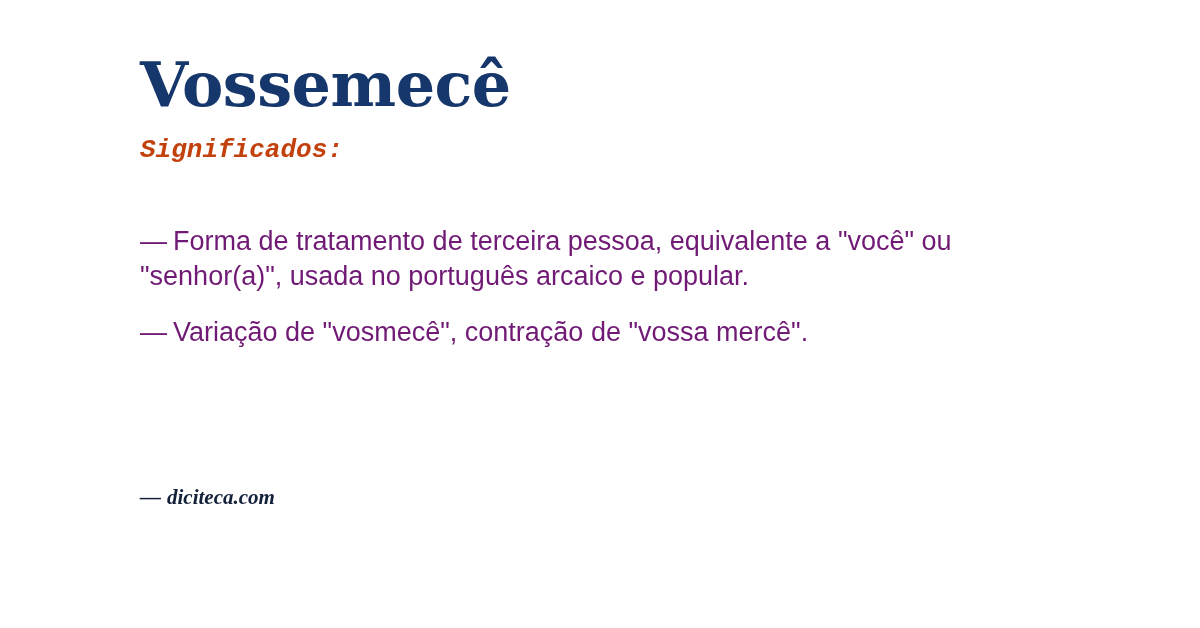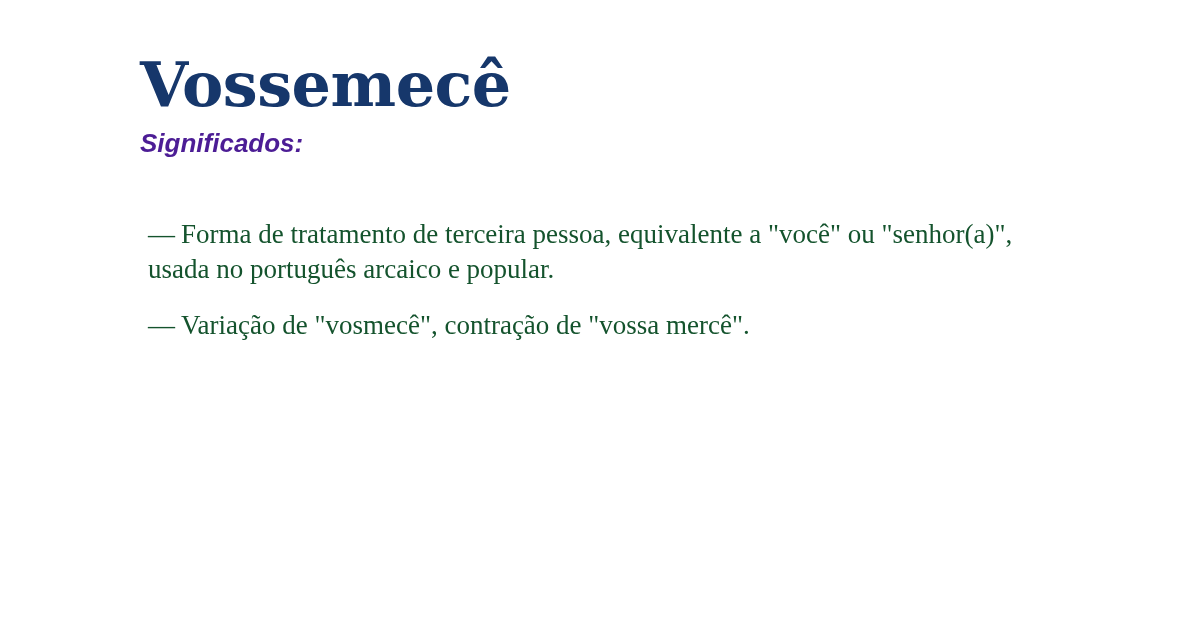--- a/index.html
+++ b/index.html
@@ -25,38 +25,38 @@
   .title {
     font-family: "DejaVu Serif", "Liberation Serif", serif;
     font-weight: bold;
     font-size: 62px;
     line-height: 1.05;
     color: #16376b;
     letter-spacing: -0.5px;
     margin: 0;
   }
   .subtitle {
-    font-family: Liberation Sans, sans-serif;
+    font-family: Liberation Mono, monospace;
     font-style: italic;
     font-weight: bold;
     font-size: 26px;
     line-height: 1.2;
-    color: #4c1d95;
-    margin: 11px 0 0 0;
+    color: #c2410c;
+    margin: 18px 0 0 0;
   }
   .definitions {
     margin-top: 58px;
     max-width: 940px;
   }
   .definition {
-    font-family: Liberation Serif, serif;
+    font-family: Liberation Sans, sans-serif;
     font-size: 27px;
     line-height: 1.28;
-    color: #14532d;
-    margin: 0 0 22px 8px;
+    color: #701a75;
+    margin: 0 0 22px 0;
     text-indent: 0;
   }
   .definition .dash {
     margin-right: 6px;
   }
   .source {
     position: absolute;
     left: 140px;
     bottom: 58px;
     font-family: "Liberation Serif", "DejaVu Serif", serif;
@@ -84,14 +84,17 @@
       <span class="dash">—</span><span>Forma de tratamento de terceira pessoa, equivalente a "você" ou "senhor(a)", usada no português arcaico e popular.</span>
     </p>
 
     <p class="definition">
       <span class="dash">—</span><span>Variação de "vosmecê", contração de "vossa mercê".</span>
     </p>
 
 
   </div>
 
+  <div class="source">
+    <span class="dash">—</span><span>diciteca.com</span>
+  </div>
 
 </div>
 
 </body></html>

